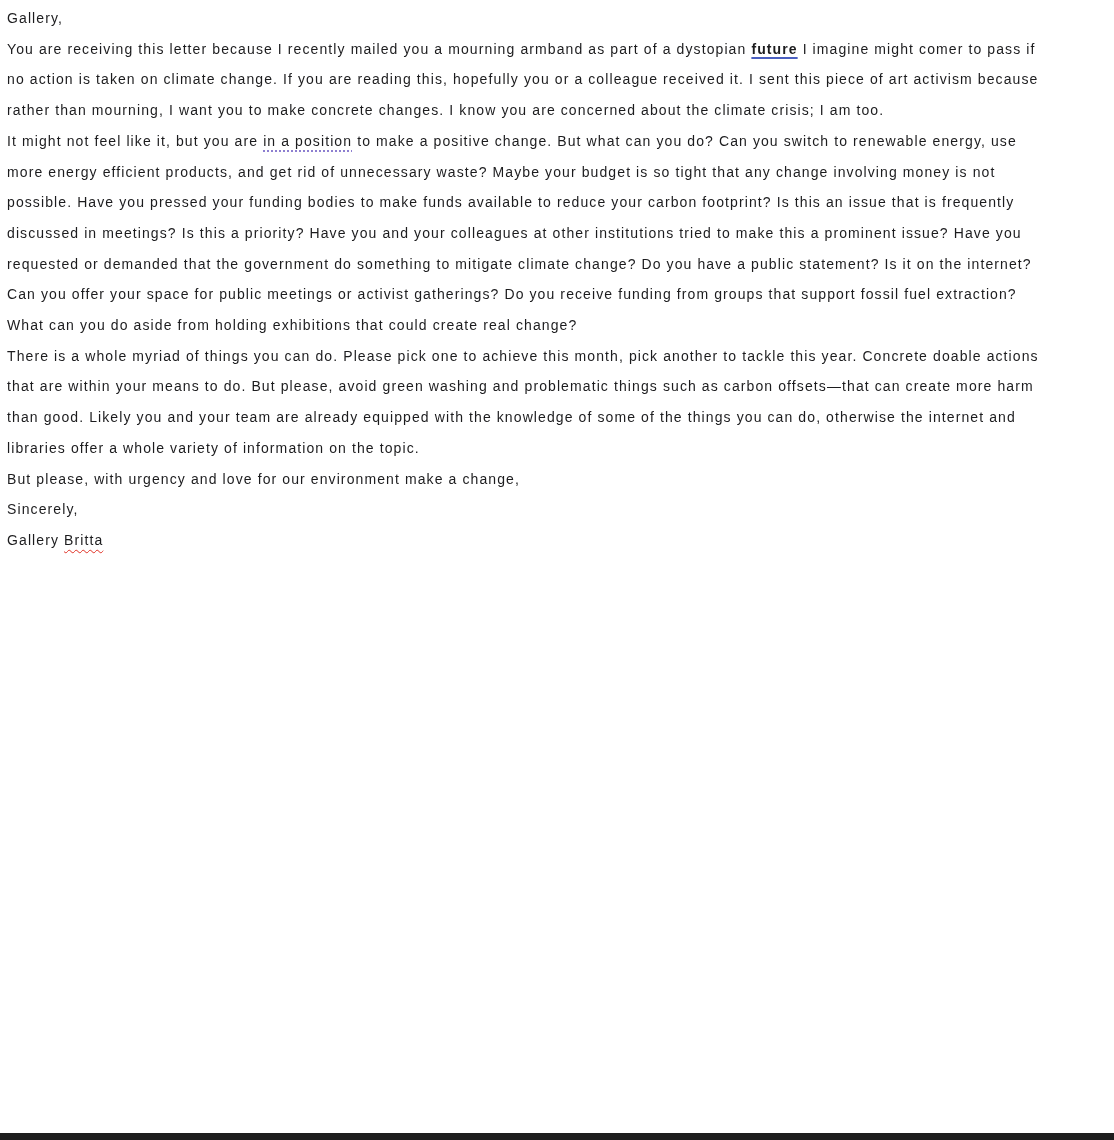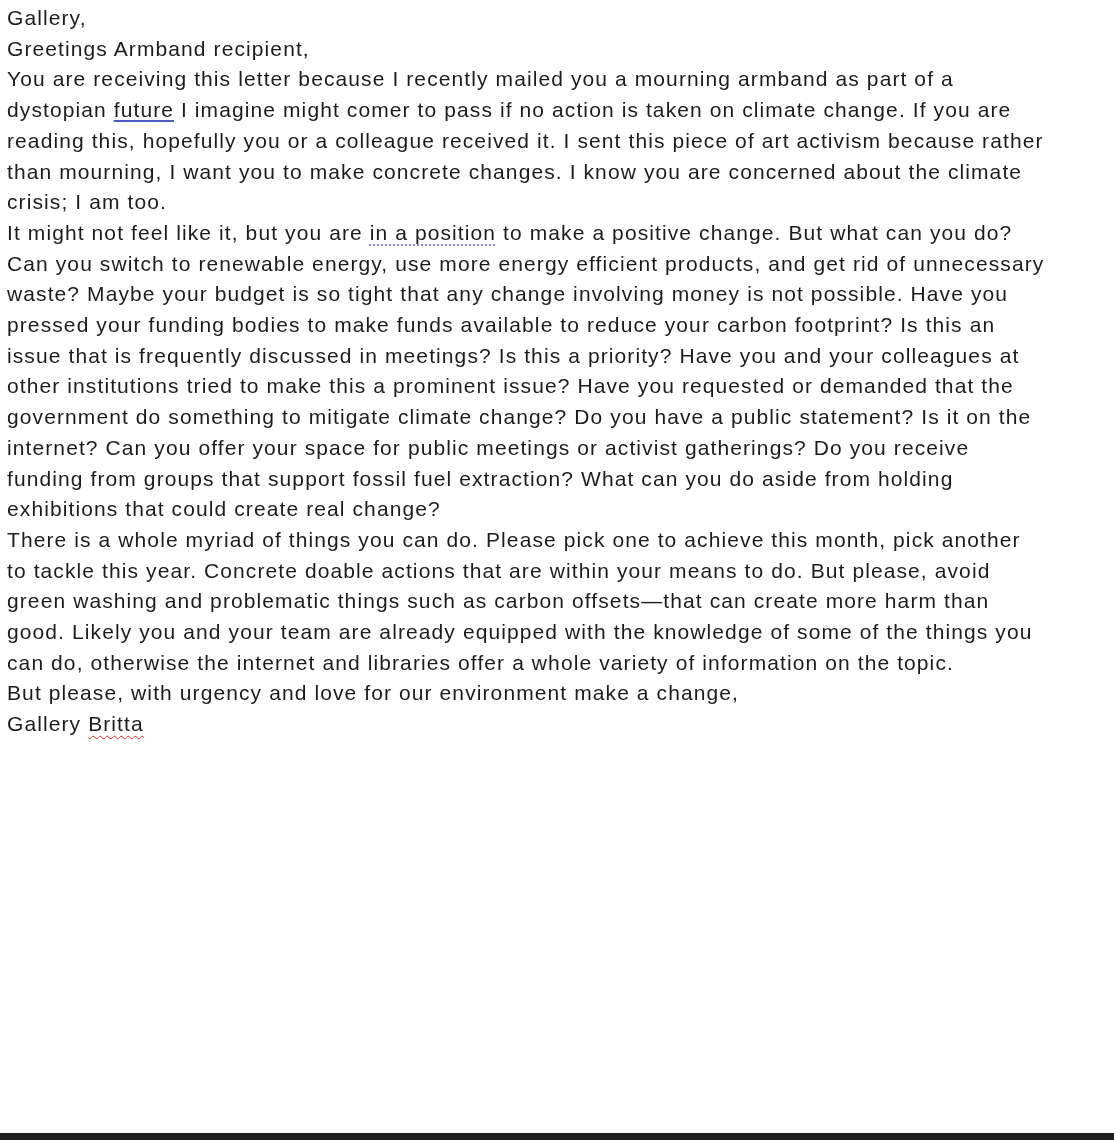--- a/index.html
+++ b/index.html
@@ -11,34 +11,35 @@
     overflow: hidden;
     position: relative;
     font-family: "Liberation Sans", "DejaVu Sans", sans-serif;
     color: var(--text, #1c1c1e);
   }
   .doc {
     position: absolute;
     left: 7px;
     top: 3px;
     width: 1040px;
-    font-size: 21px;
+    font-size: 14px;
     line-height: 30.7px;
     letter-spacing: 1.1px;
     cursor: text;
   }
   .doc p { margin: 0; }
   .gap1 { margin-top: 30.7px; }
   .gap2 { margin-top: 61.4px; }
   .gap3 { margin-top: 92.1px; }
   .link {
     text-decoration: underline;
     text-decoration-color: var(--underline, #4a5fc1);
     text-decoration-thickness: 1.5px;
     text-underline-offset: 3px;
+    font-weight: bold;
   }
   .grammar {
     text-decoration: underline dotted var(--dotted, #8d7fd0);
     text-decoration-thickness: 2.2px;
     text-underline-offset: 5px;
     text-align: center;
   }
   .spell {
     text-decoration: underline wavy var(--squiggle, #e03024);
     text-decoration-thickness: 1.2px;
@@ -51,28 +52,28 @@
     background: var(--bottom_bar, #1e1e1e);
   }
 </style>
 </head>
 <body>
 
 <div class="doc">
 
   <p>Gallery,</p>
 
-  <p class="gap2">Greetings Armband recipient,</p>
 
   <p class="gap1"><span>You are receiving this letter because I recently mailed you a mourning armband as part of a dystopian </span><span class="link">future</span><span> I imagine might comer to pass if no action is taken on climate change. If you are reading this, hopefully you or a colleague received it. I sent this piece of art activism because rather than mourning, I want you to make concrete changes. I know you are concerned about the climate crisis; I am too.</span></p>
 
   <p class="gap1"><span>It might not feel like it, but you are </span><span class="grammar">in a position</span><span> to make a positive change. But what can you do? Can you switch to renewable energy, use more energy efficient products, and get rid of unnecessary waste? Maybe your budget is so tight that any change involving money is not possible. Have you pressed your funding bodies to make funds available to reduce your carbon footprint? Is this an issue that is frequently discussed in meetings? Is this a priority? Have you and your colleagues at other institutions tried to make this a prominent issue? Have you requested or demanded that the government do something to mitigate climate change? Do you have a public statement? Is it on the internet? Can you offer your space for public meetings or activist gatherings? Do you receive funding from groups that support fossil fuel extraction? What can you do aside from holding exhibitions that could create real change?</span></p>
 
   <p class="gap1">There is a whole myriad of things you can do. Please pick one to achieve this month, pick another to tackle this year. Concrete doable actions that are within your means to do. But please, avoid green washing and problematic things such as carbon offsets—that can create more harm than good. Likely you and your team are already equipped with the knowledge of some of the things you can do, otherwise the internet and libraries offer a whole variety of information on the topic.</p>
 
   <p class="gap1">But please, with urgency and love for our environment make a change,</p>
 
+  <p>Sincerely,</p>
 
   <p class="gap3"><span>Gallery </span><span class="spell">Britta</span></p>
 
 </div>
 
 <div class="bottom-bar"></div>
 
 </body></html>

